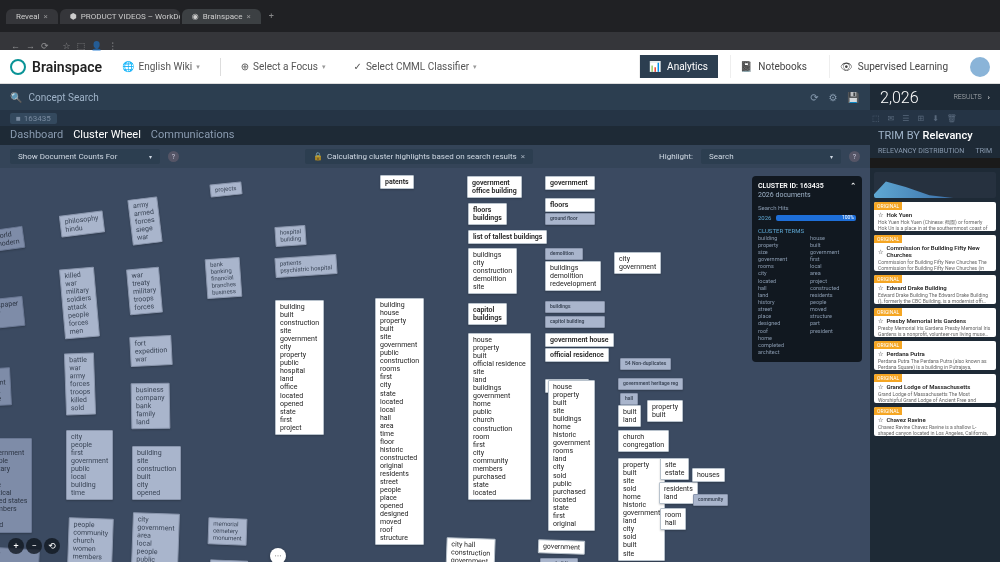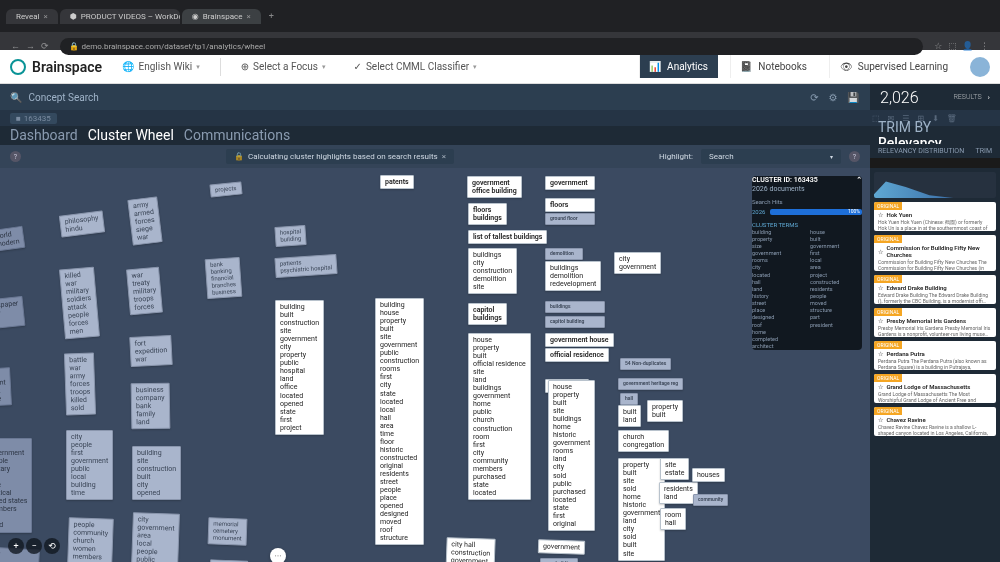--- a/index.html
+++ b/index.html
@@ -35,21 +35,21 @@
 .count-box { width:130px; background:#1e2a36; color:#fff; padding:2px 10px; font-size:16px; font-weight:300; display:flex; align-items:center; }
 .count-box .results { font-size:7px; margin-left:auto; opacity:.6; }
 .count-box .chev { font-size:8px; margin-left:6px; }
 
 
 .tag-row { height:16px; background:#253445; display:flex; align-items:center; padding:0 10px; font-size:8px; color:#7a8ba0; }
 .tag-chip { background:#34495e; padding:1px 6px; border-radius:2px; display:flex; align-items:center; gap:3px; }
 .tag-right { margin-left:auto; display:flex; gap:8px; width:118px; justify-content:flex-start; opacity:.6; }
 
 
-.sub-row { height:18px; background:#1e2a36; display:flex; align-items:center; font-size:14px; color:#8a9bb0; }
+.sub-row { height:18px; background:#1e2a36; display:flex; align-items:center; font-size:11px; color:#8a9bb0; }
 .sub-tabs { display:flex; gap:10px; padding:0 10px; }
 .sub-tabs .t { padding:3px 0; }
 .sub-tabs .t.active { color:#fff; border-bottom:1px solid #fff; }
 .sort-box { margin-left:auto; width:130px; padding:0 8px; color:#9fb3c8; }
 .sort-box b { color:#fff; font-weight:500; }
 
 
 .ctrl-row { height:24px; background:#344458; display:flex; align-items:center; padding:0 10px; gap:8px; font-size:8px; color:#cfd8e3; border-top:1px solid #1e2a36; }
 .ctrl-dd { background:#2c3e50; padding:3px 8px; border-radius:2px; display:flex; align-items:center; gap:4px; min-width:150px; }
 .ctrl-dd .chev { margin-left:auto; font-size:6px; }
@@ -65,21 +65,21 @@
 .viz { flex:1; background:#3b4a61; position:relative; overflow:hidden; }
 .sidebar { width:130px; background:#1e2a36; overflow:hidden; padding:4px; }
 
 
 .wheel-card { position:absolute; background:#fff; border:1px solid #b8c2cc; border-radius:1px; padding:2px 4px; font-size:7px; line-height:1.15; color:#222; box-shadow:0 1px 2px rgba(0,0,0,.2); }
 .wheel-card.dim { background:#a9b5cc; color:#3a4556; border-color:#8a96ad; }
 .wheel-card.dim2 { background:#7e8ca8; color:#2c3544; border-color:#6a7894; }
 .wheel-card.head { font-weight:600; font-size:7px; padding:2px 4px; }
 
 
-.tooltip { position:absolute; right:8px; top:8px; width:110px; background:#111820; color:#cfd8e3; border-radius:4px; font-size:7px; line-height:1.3; }
+.tooltip { position:absolute; right:8px; top:8px; width:110px; background:#111820; color:#cfd8e3; border-radius:4px; padding:6px; font-size:7px; line-height:1.3; }
 .tooltip .tt-title { font-size:7px; font-weight:600; color:#fff; display:flex; align-items:center; }
 .tooltip .tt-title .caret { margin-left:auto; }
 .tooltip .tt-sub { color:#9fb3c8; margin-bottom:4px; }
 .tooltip .bar { height:6px; background:#1e6fd9; border-radius:2px; margin:3px 0; position:relative; }
 .tooltip .bar .pct { position:absolute; right:2px; top:-1px; font-size:5px; color:#fff; }
 .tooltip .section { color:#5fa8d3; font-size:6px; margin-top:3px; }
 .tooltip .cols { display:flex; gap:6px; font-size:5.5px; color:#8a9bb0; }
 .tooltip .col { flex:1; }
 
 
@@ -113,21 +113,20 @@
       </div>
     <div class="browser-tab active">
         <span>◉</span>
         <span>Brainspace</span>
         <span class="x">×</span>
       </div>
     <span style="margin-left:6px;opacity:.6;">+</span>
   </div>
   <div class="addr-row">
     <div class="nav-arrows"><span>←</span><span>→</span><span>⟳</span></div>
-    <div class="addr-bar"><span>🔒</span> <span>demo.brainspace.com/dataset/tp1/analytics/wheel</span></div>
     <div class="addr-icons"><span>☆</span><span>⬚</span><span>👤</span><span>⋮</span></div>
   </div>
 </div>
 
 <div class="app-header">
   <div class="brand">
       <span class="brand-logo"></span>
       <span>Brainspace</span>
     </div>
   <div class="hdr-dd">
@@ -195,20 +194,24 @@
   <div class="sub-tabs">
     <div class="t">Dashboard</div>
     <div class="t active">Cluster Wheel</div>
     <div class="t">Communications</div>
   </div>
   <div class="sort-box"><span>TRIM BY</span> <b>Relevancy</b></div>
 </div>
 
 <div style="display:flex;">
   <div class="ctrl-row" style="flex:1;">
+    <div class="ctrl-dd">
+        <span>Show Document Counts For</span>
+        <span class="chev">▾</span>
+      </div>
     <div class="help-dot">?</div>
     <div style="flex:1;"></div>
     <div class="calc-chip">
       <span class="lock">🔒</span>
       <span>Calculating cluster highlights based on search results</span>
       <span class="x">×</span>
     </div>
     <div style="flex:1;"></div>
     <span>Highlight:</span>
     <div class="ctrl-dd" style="min-width:140px;">

